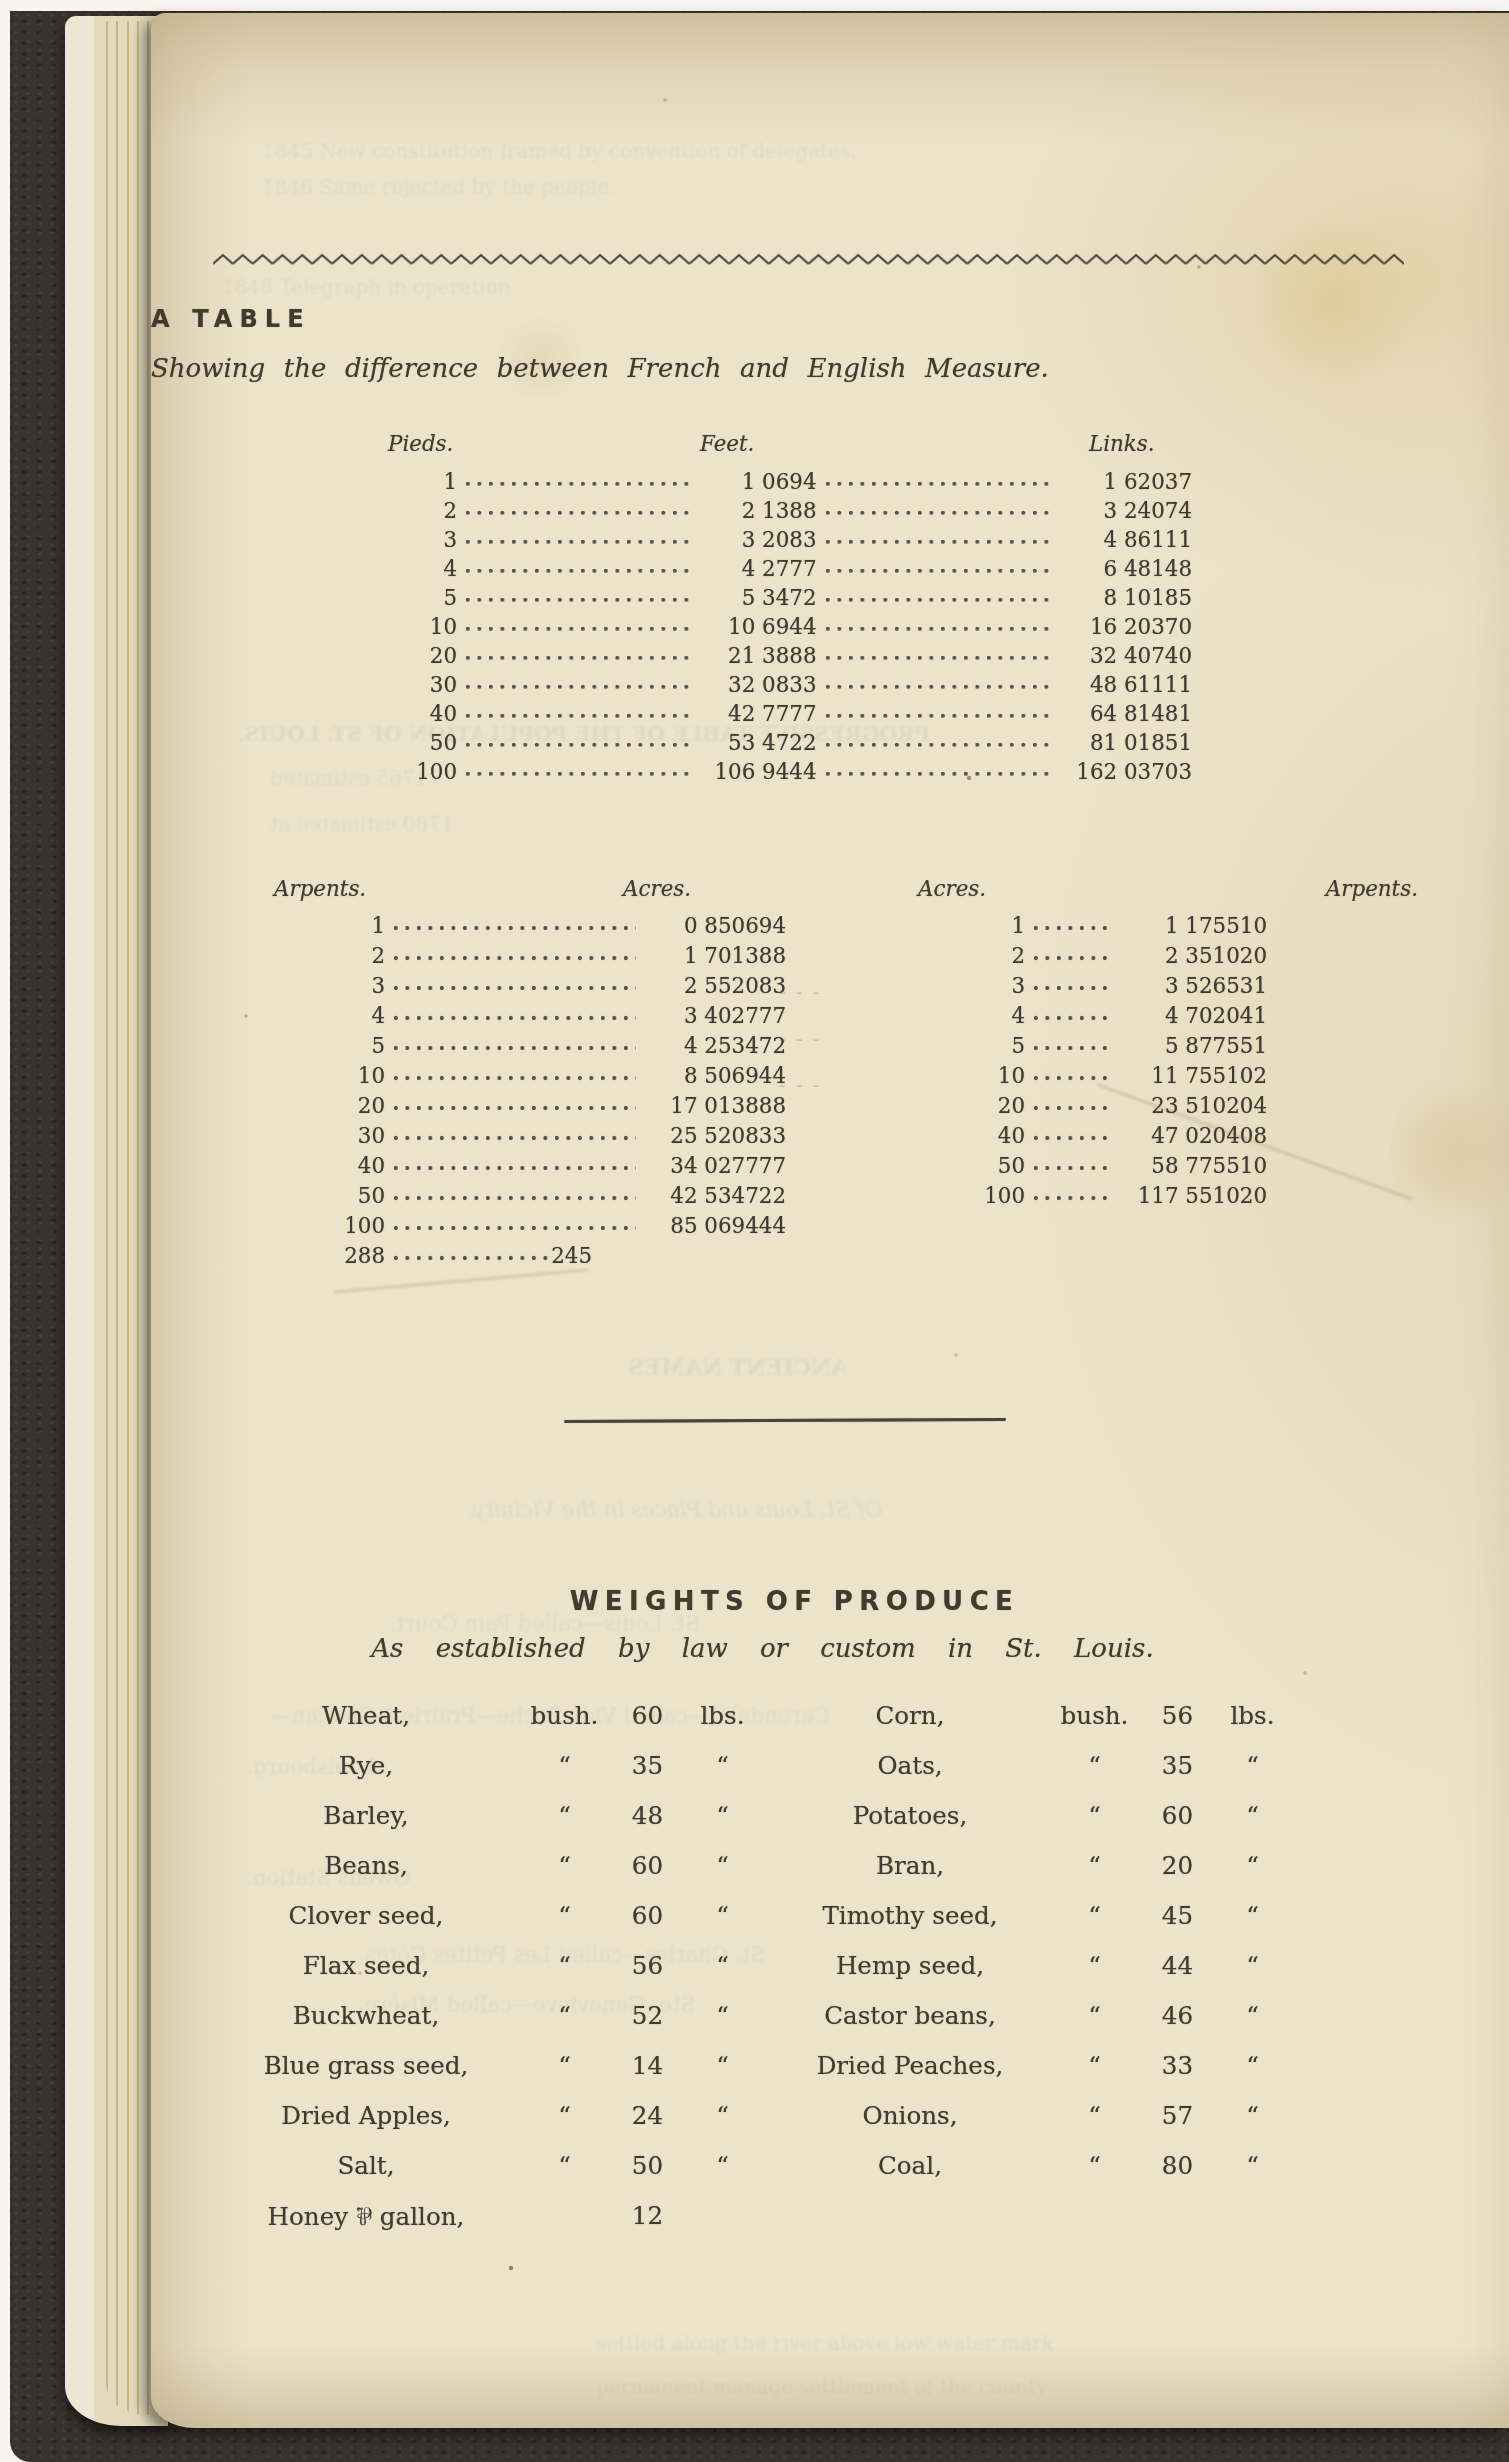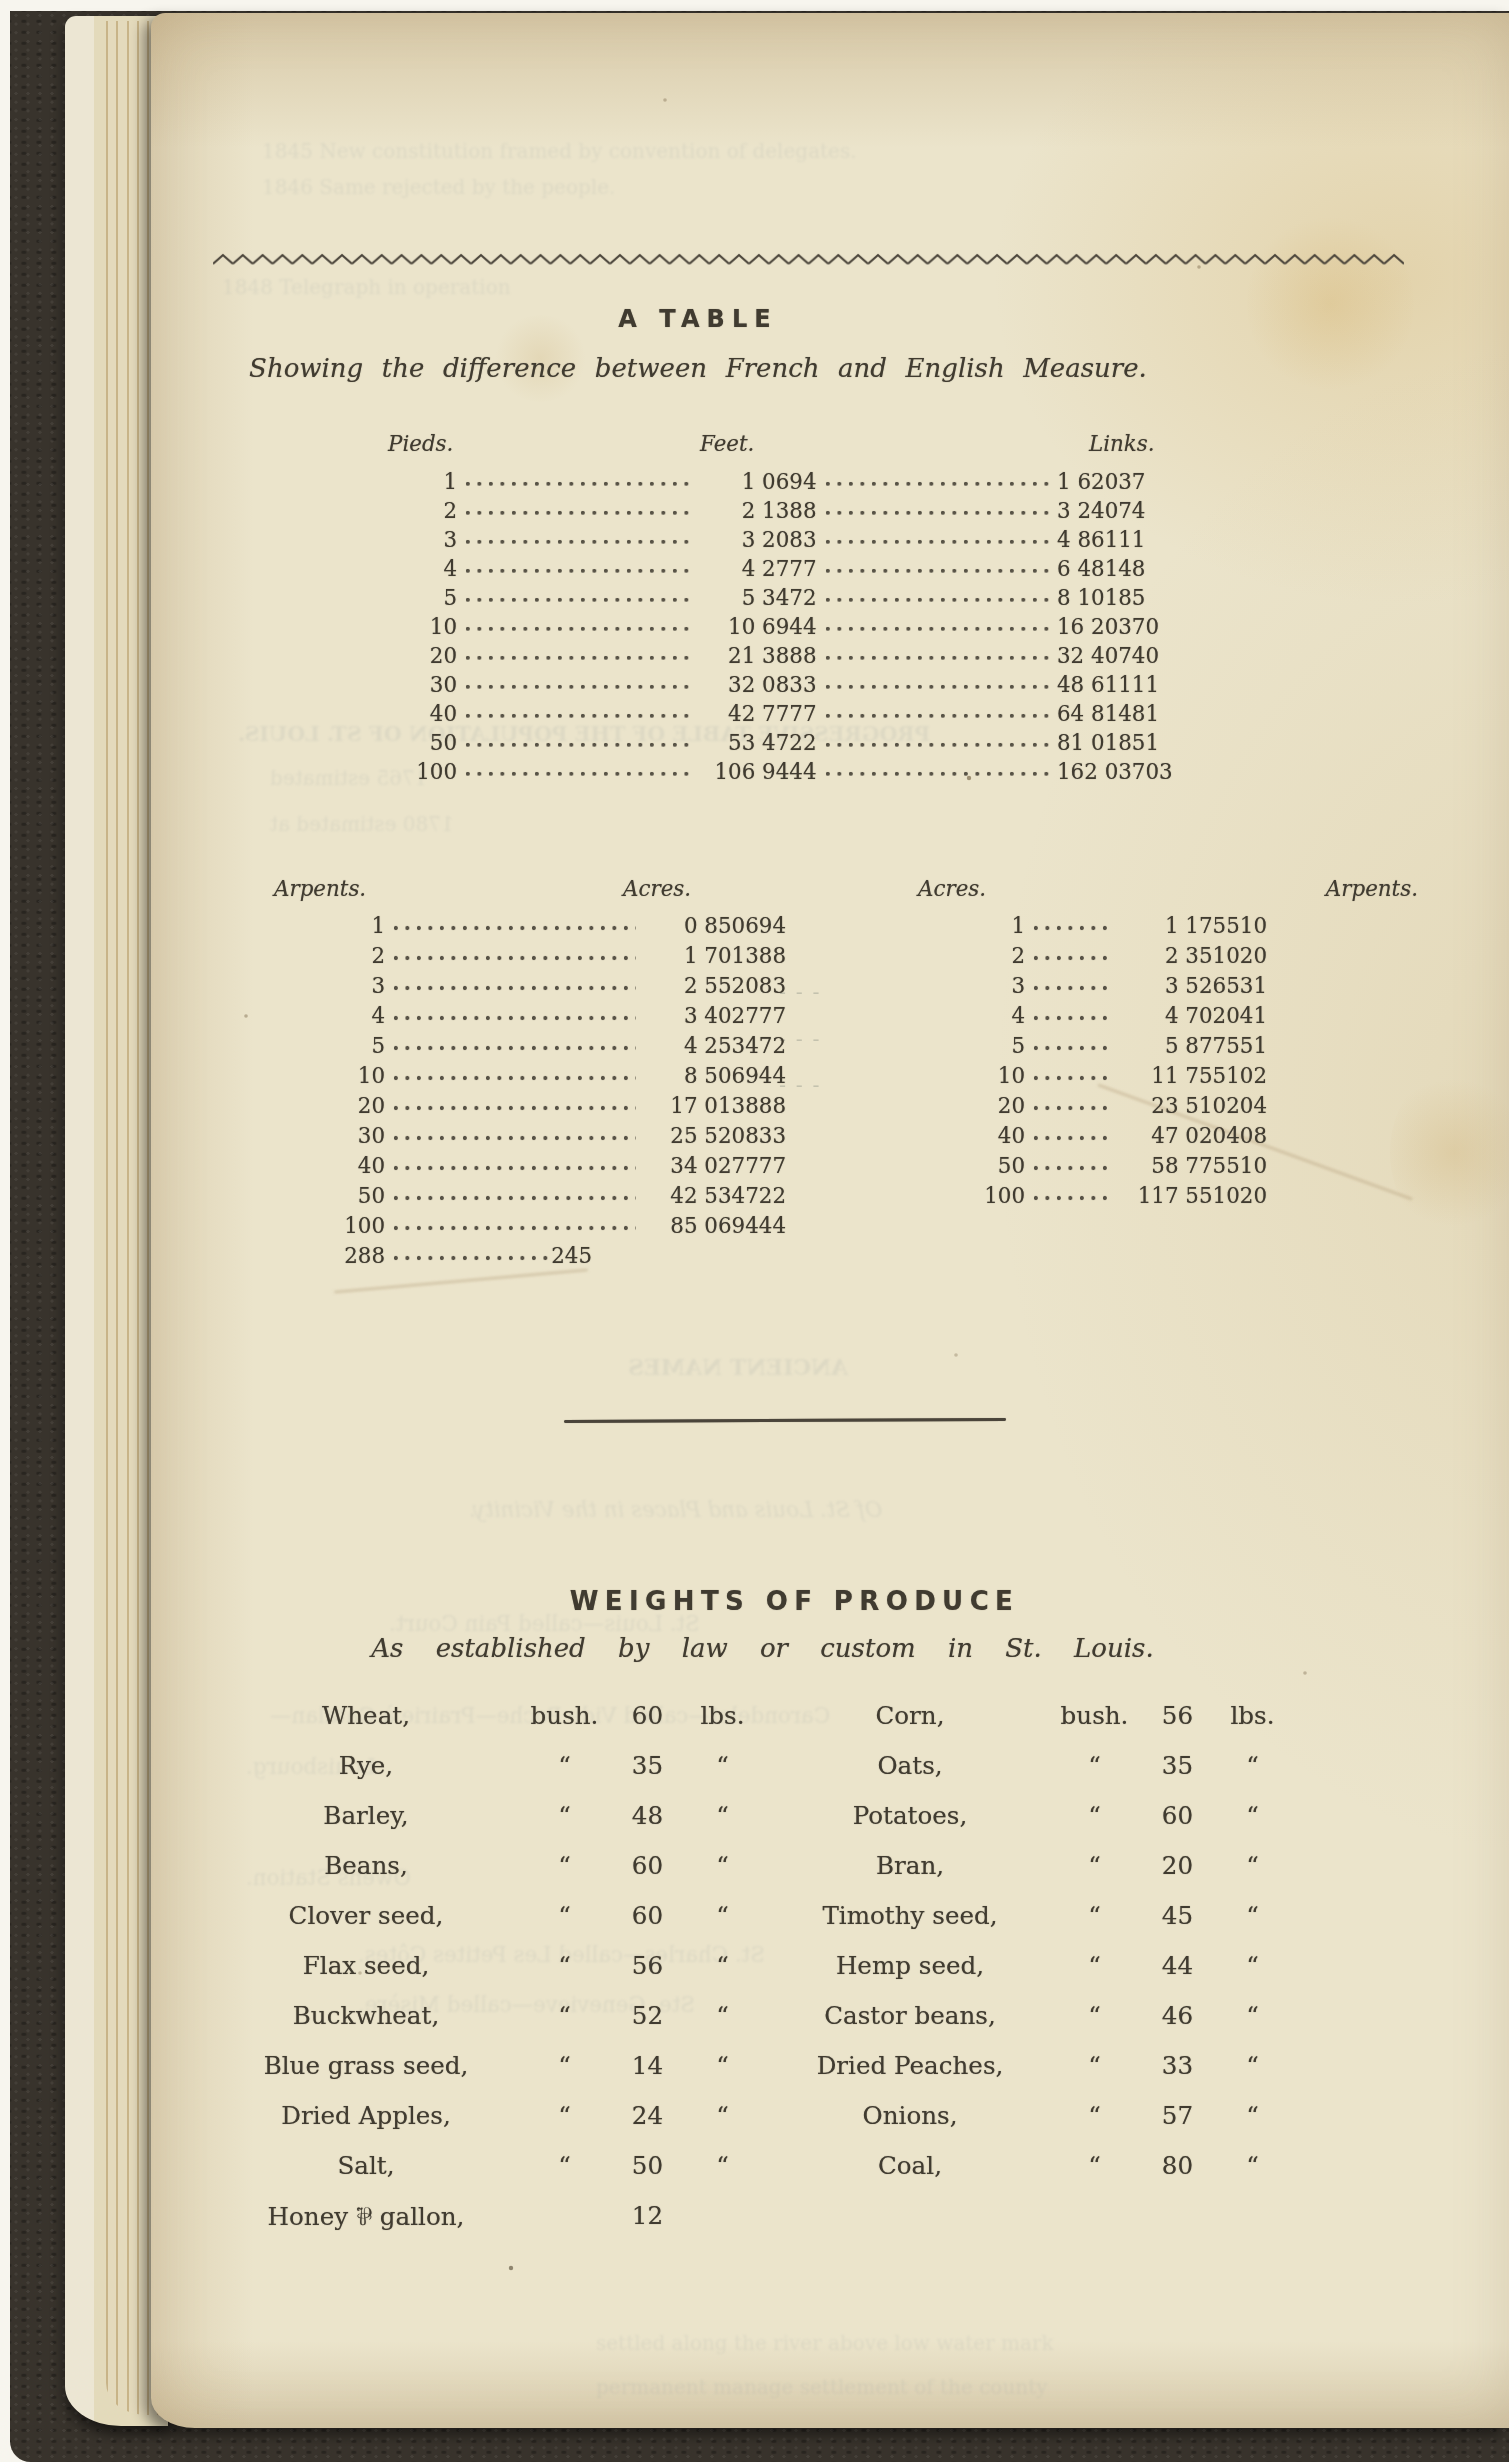--- a/index.html
+++ b/index.html
@@ -53,37 +53,37 @@
          font-family:"DejaVu Serif",serif;pointer-events:none;}
   .ghost.mirror{transform:scaleX(-1);}
   .ghost.bold{font-weight:bold;}
   .ghost.italic{font-style:italic;}
   .ghost.strong{opacity:.30;filter:blur(0.5px);color:#6d756f;letter-spacing:1.6px;}
   
   .ink{color:#403b30;text-shadow:0 0 1px rgba(62,57,47,.55);}
   .running-head{position:absolute;left:70px;top:199px;font-size:20.7px;letter-spacing:1.6px;
                 display:flex;gap:22px;font-weight:600;}
   .zigzag{position:absolute;left:62px;top:238px;}
-  .center-wrap{position:absolute;left:0;right:264px;text-align:center;}
+  .center-wrap{position:absolute;left:0;right:264px;text-align:left;}
   .h-table{top:292px;font-family:"DejaVu Sans",sans-serif;font-weight:bold;font-size:24px;letter-spacing:7.1px;}
   .subtitle1{top:340px;font-size:26px;font-style:italic;word-spacing:10.3px;}
   .h-weights{position:absolute;left:0;right:71px;text-align:center;top:1573px;
              font-family:"DejaVu Sans",sans-serif;font-weight:bold;font-size:26px;letter-spacing:6.4px;}
   .subtitle2{position:absolute;left:0;right:135px;text-align:center;top:1620px;
              font-size:26px;font-style:italic;word-spacing:24px;}
   
   .m-head{position:absolute;left:207px;top:418px;width:834px;height:27px;font-size:21.4px;font-style:italic;}
   .m-head .hp{position:absolute;left:30px;}
   .m-head .hf{position:absolute;left:342px;}
   .m-head .hl{position:absolute;left:731px;}
   .m-rows{position:absolute;left:207px;top:454px;width:834px;}
   .mrow{height:29px;display:flex;align-items:center;font-size:21.4px;}
   .mc1{width:99px;text-align:right;}
   .mc2{width:119px;text-align:right;}
-  .mc3{width:135px;text-align:left;}
+  .mc3{width:135px;text-align:right;}
   .leader{flex:1;height:5.6px;align-self:center;margin:4.8px 3.2px 0 8px;
           background-image:radial-gradient(circle at 2.8px 2.8px,rgba(62,57,47,.85) 1.7px,rgba(62,57,47,0) 2.3px);
           background-size:11.5px 5.6px;background-repeat:repeat-x;}
   
   .a-head{position:absolute;top:863px;font-size:21.4px;font-style:italic;}
   .arp-head{left:123px;width:512px;}
   .arp-head .h2{position:absolute;left:349px;}
   .acr-head{left:767px;width:349px;}
   .acr-head .h2{position:absolute;right:-151px;}
   .arp-rows{position:absolute;left:123px;top:898px;width:512px;}

